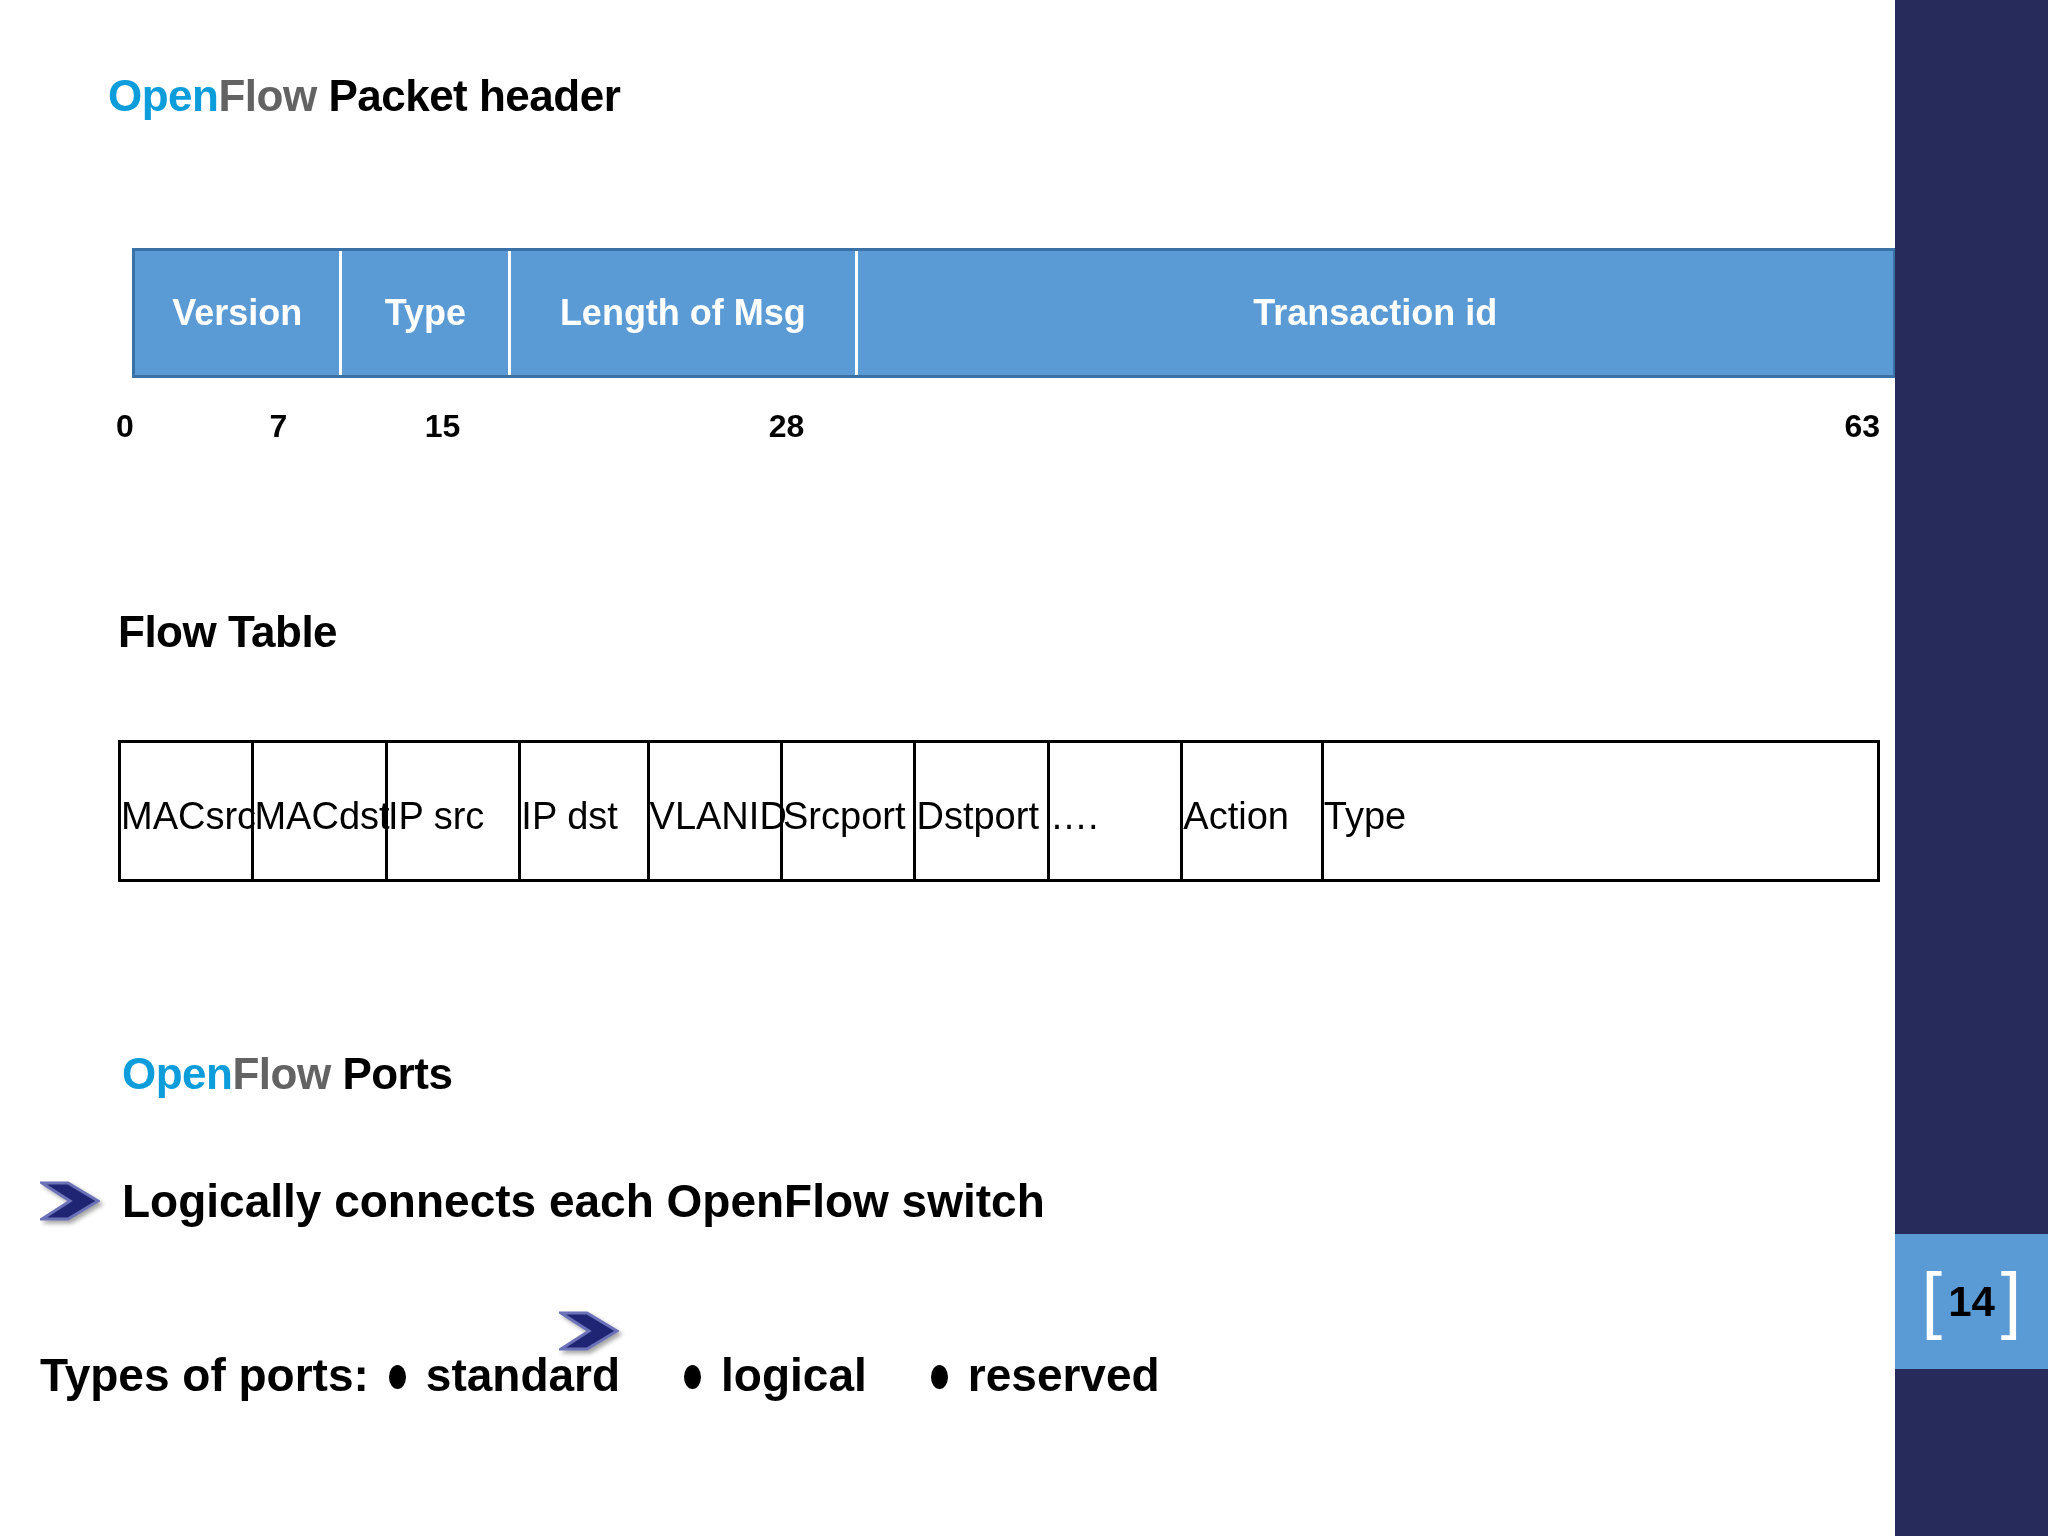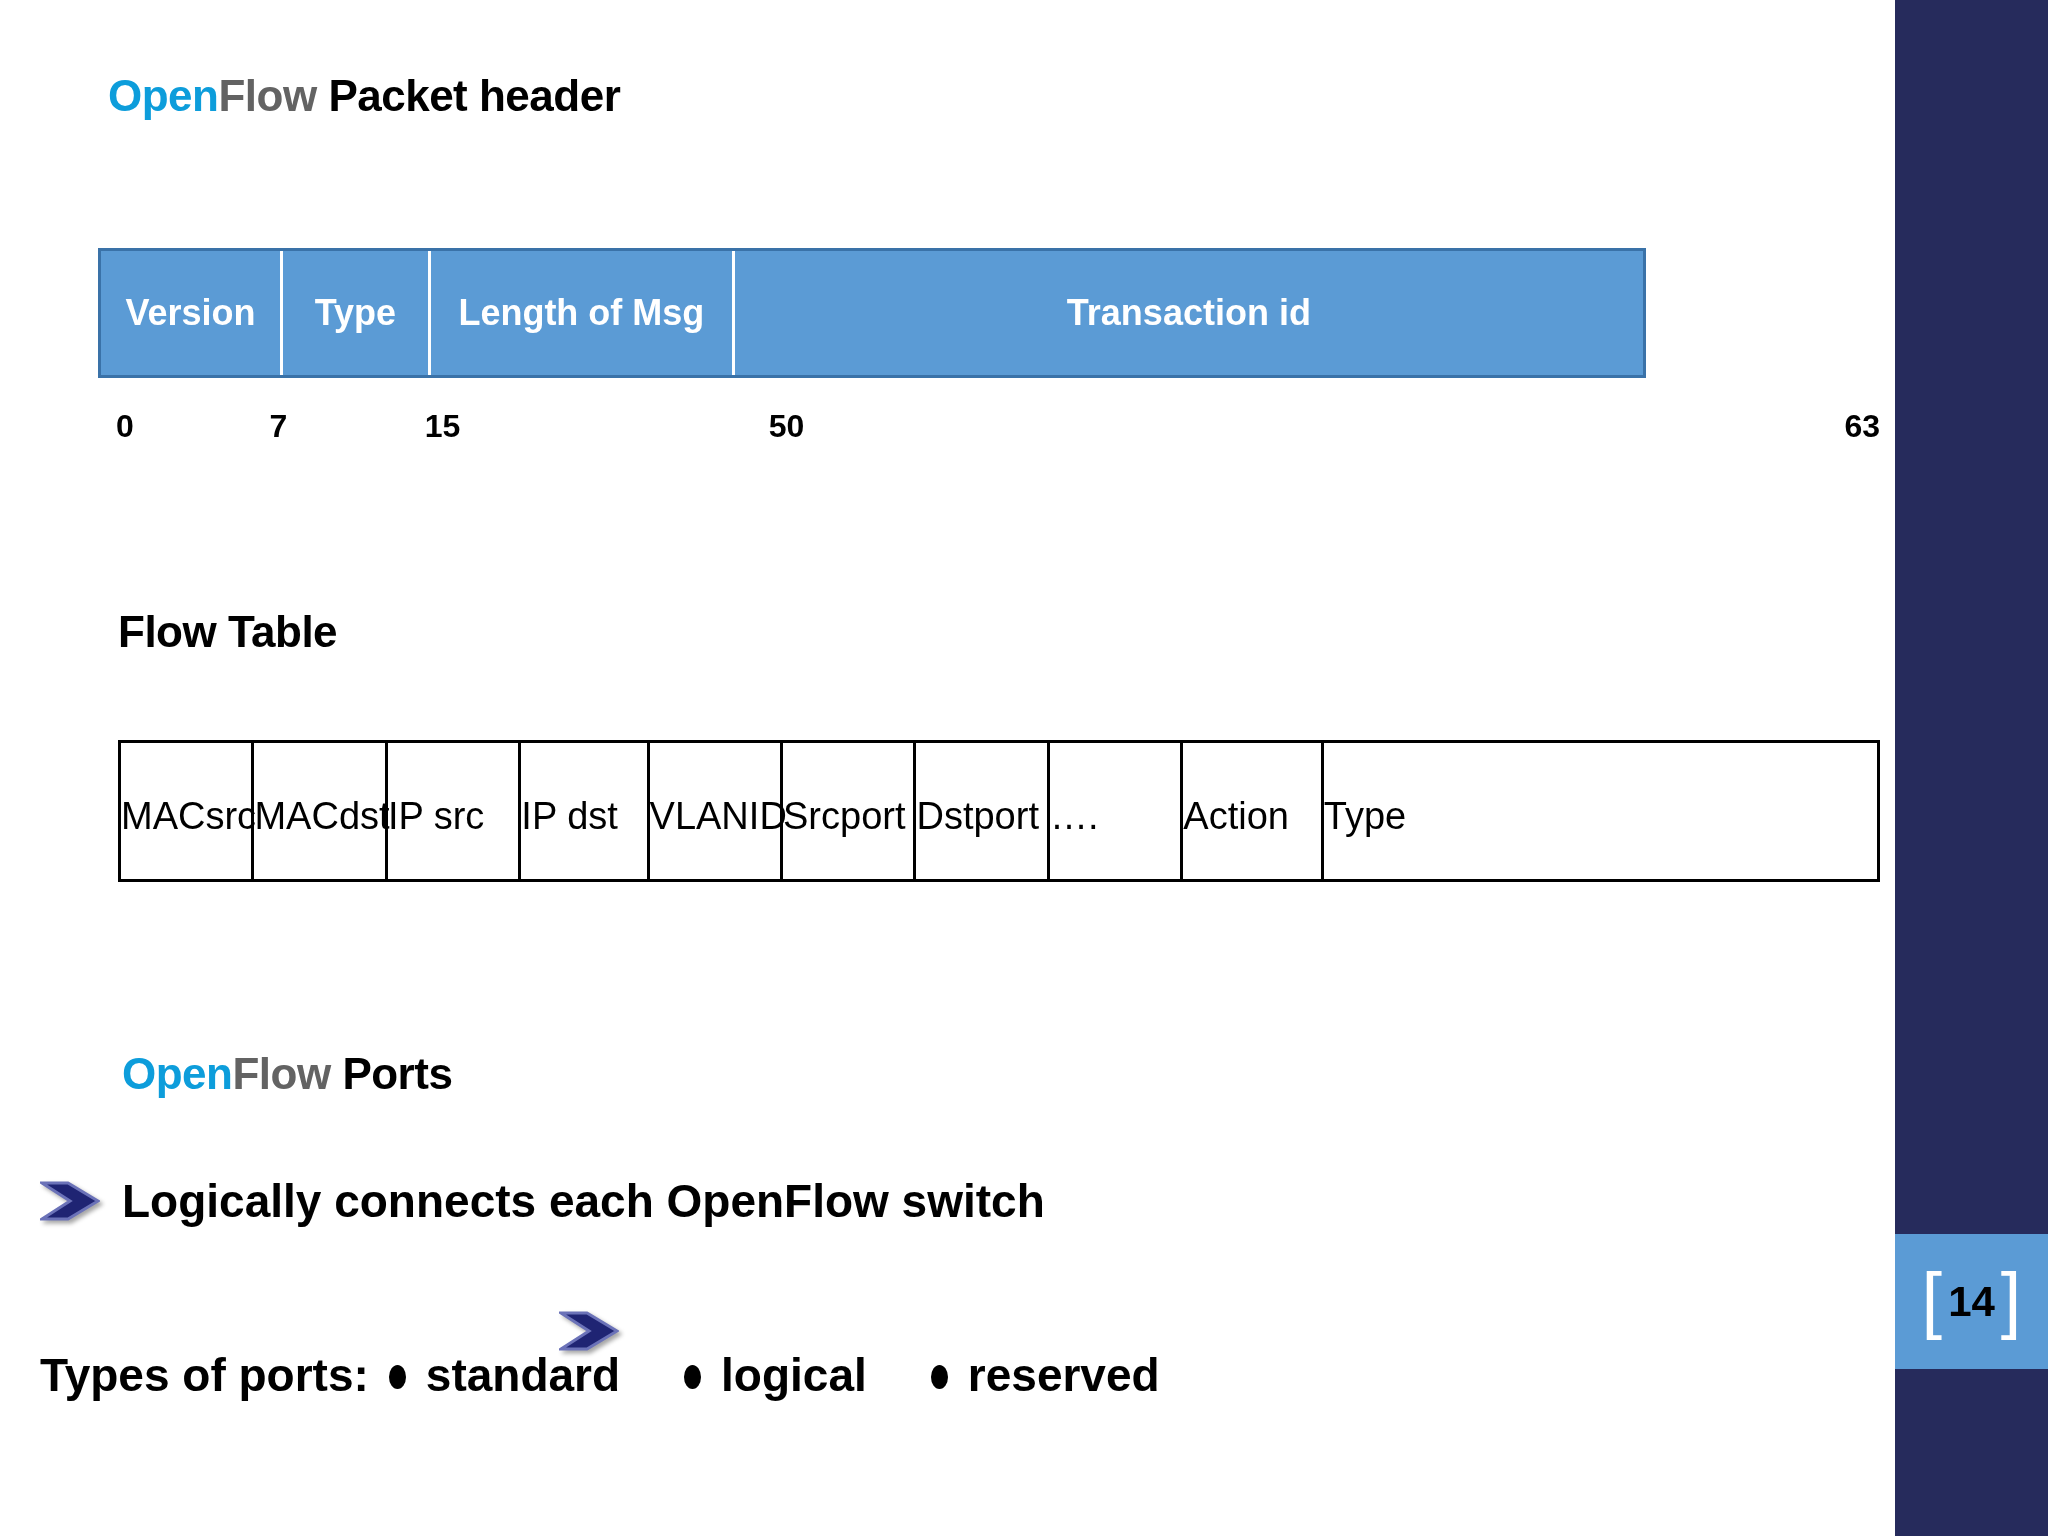--- a/index.html
+++ b/index.html
@@ -72,23 +72,23 @@
   .heading .flow  { color: #636363; }
   .heading .rest  { color: #000000; }
 
   #title-packet-header { left: 108px; top: 74px; }
   #title-flow-table    { left: 118px; top: 610px; color: #000000; }
   #title-ports         { left: 122px; top: 1052px; }
 
   
   .pkt-table {
     position: absolute;
-    left: 98px;
+    left: 132px;
     top: 248px;
-    width: 1548px;
+    width: 1764px;
     height: 130px;
     background: #5b9bd5;
     border: 3px solid #3a72a8;
     box-sizing: border-box;
     display: flex;
   }
   .pkt-cell {
     display: flex;
     align-items: center;
     justify-content: center;
@@ -194,21 +194,21 @@
     <div class="pkt-cell" style="width: 11.8%;">Version</div>
     <div class="pkt-cell" style="width: 9.6%;">Type</div>
     <div class="pkt-cell" style="width: 19.7%;">Length of Msg</div>
     <div class="pkt-cell" style="width: 58.9%;">Transaction id</div>
   </div>
 
   <div class="bit-labels">
     <span class="bit-label" style="left: 0%;">0</span>
     <span class="bit-label" style="left: 8.7%;">7</span>
     <span class="bit-label" style="left: 17.5%;">15</span>
-    <span class="bit-label" style="left: 37%;">50</span>
+    <span class="bit-label" style="left: 37%;">28</span>
     <span class="bit-label" style="right: 0px;">63</span>
   </div>
 
   <div class="heading" id="title-flow-table">Flow Table</div>
 
   <div class="flow-table">
       <div class="flow-cell" style="width: 7.6%;">
         <span>MAC</span>
         <span class="l2">src</span>
       </div>

